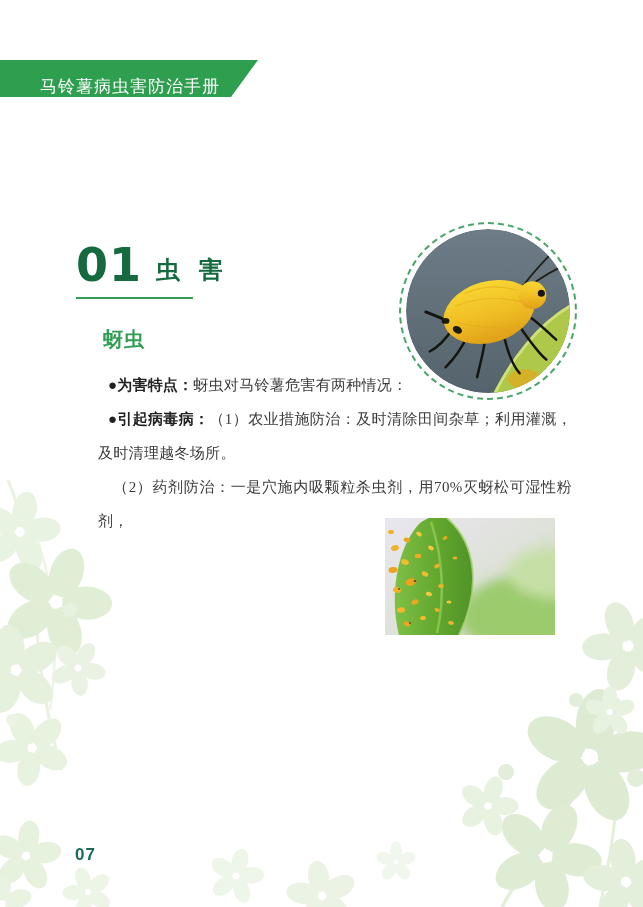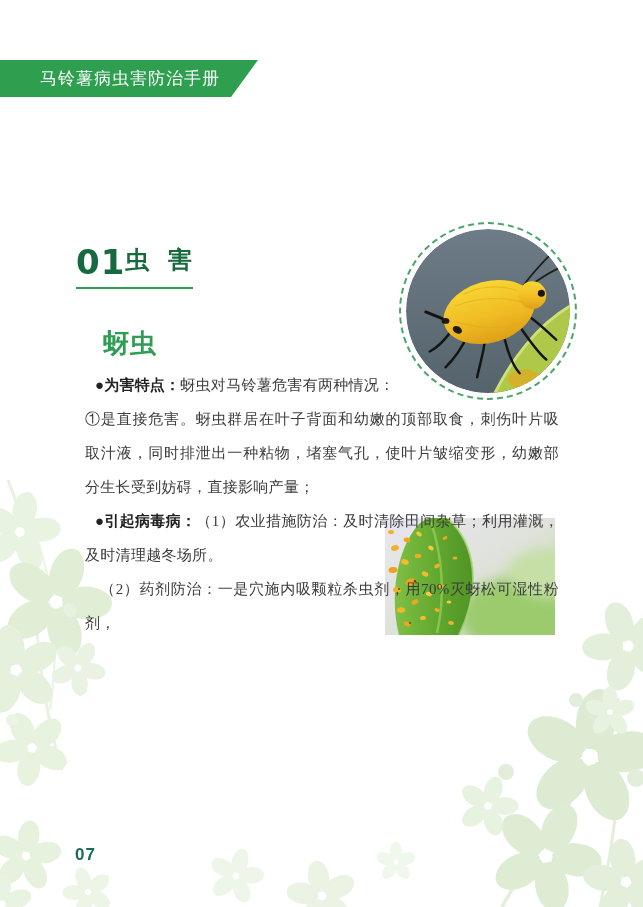--- a/index.html
+++ b/index.html
@@ -12,45 +12,45 @@
 
   
   .banner {
     position:absolute; left:0; top:60px; width:258px; height:37px;
     background:var(--banner-green,#2e9e4f);
     clip-path:polygon(0 0, 100% 0, calc(100% - 27px) 100%, 0 100%);
     z-index:2;
   }
   .banner-text {
     color:#ffffff; font-size:17px; line-height:37px; padding-left:40px;
-    letter-spacing:1px; font-weight:500;
+    letter-spacing:1px; font-weight:500;margin-top:8px;
   }
 
   
   .section-heading { position:absolute; left:76px; top:244px; z-index:2; }
   .heading-row { display:flex; align-items:flex-end; }
   .section-number {
-    font-size:34px; font-weight:bold; line-height:0.95;
+    font-size:46px; font-weight:bold; line-height:0.95;
     color:var(--heading-green,#176a40); letter-spacing:1px;
     font-family:"DejaVu Sans","Liberation Sans",sans-serif;
   }
   .section-title {
     font-size:24px; font-weight:bold; color:var(--heading-green,#176a40);
-    letter-spacing:6px; padding-bottom:2px; white-space:nowrap;
+    margin-left:14px; letter-spacing:6px; padding-bottom:2px; white-space:nowrap;
   }
   .heading-underline { width:117px; height:2px; background:var(--underline-green,#2f9e52); margin-top:9px; }
 
   .subsection-title {
     position:absolute; left:103px; top:326px; z-index:2;
-    font-size:26px; font-weight:bold; color:var(--subheading-green,#2f9e52); letter-spacing:1px;
+    font-size:20px; font-weight:bold; color:var(--subheading-green,#2f9e52); letter-spacing:1px;
   }
 
   
   .content {
-    position:absolute; left:85px; top:368px; width:474px; z-index:2;
+    position:absolute; left:98px; top:368px; width:474px; z-index:2;
     font-family:"Liberation Serif","DejaVu Serif",serif;
     font-size:15px; letter-spacing:0.3px; line-height:34px;
     color:var(--body-text,#3b3b3b); text-align:justify;
   }
   .content p { margin:0; }
   .lead-label {
     font-family:"Liberation Sans","DejaVu Sans",sans-serif;
     font-weight:bold; letter-spacing:0.2px; color:#222222;
   }
   .indent-small { text-indent:10px; }
@@ -245,20 +245,19 @@
       <circle cx="14" cy="71" r="1" fill="#6b4c0e"></circle>
       <circle cx="25" cy="105" r="1" fill="#6b4c0e"></circle>
     </g>
   </svg>
 </div>
 
 <div class="content">
   <p class="indent-small">
     <span class="lead-label">●为害特点：</span><span>蚜虫对马铃薯危害有两种情况：</span>
   </p>
-  <p>①是直接危害。蚜虫群居在叶子背面和幼嫩的顶部取食，刺伤叶片吸取汁液，同时排泄出一种粘物，堵塞气孔，使叶片皱缩变形，幼嫩部分生长受到妨碍，直接影响产量；</p>
   <p class="indent-small">
     <span class="lead-label">●引起病毒病：</span><span>（1）农业措施防治：及时清除田间杂草；利用灌溉，及时清理越冬场所。</span>
   </p>
   <p class="indent-1em">（2）药剂防治：一是穴施内吸颗粒杀虫剂，用70%灭蚜松可湿性粉剂，</p>
 </div>
 
 <div class="page-number">07</div>
 
 </body></html>

